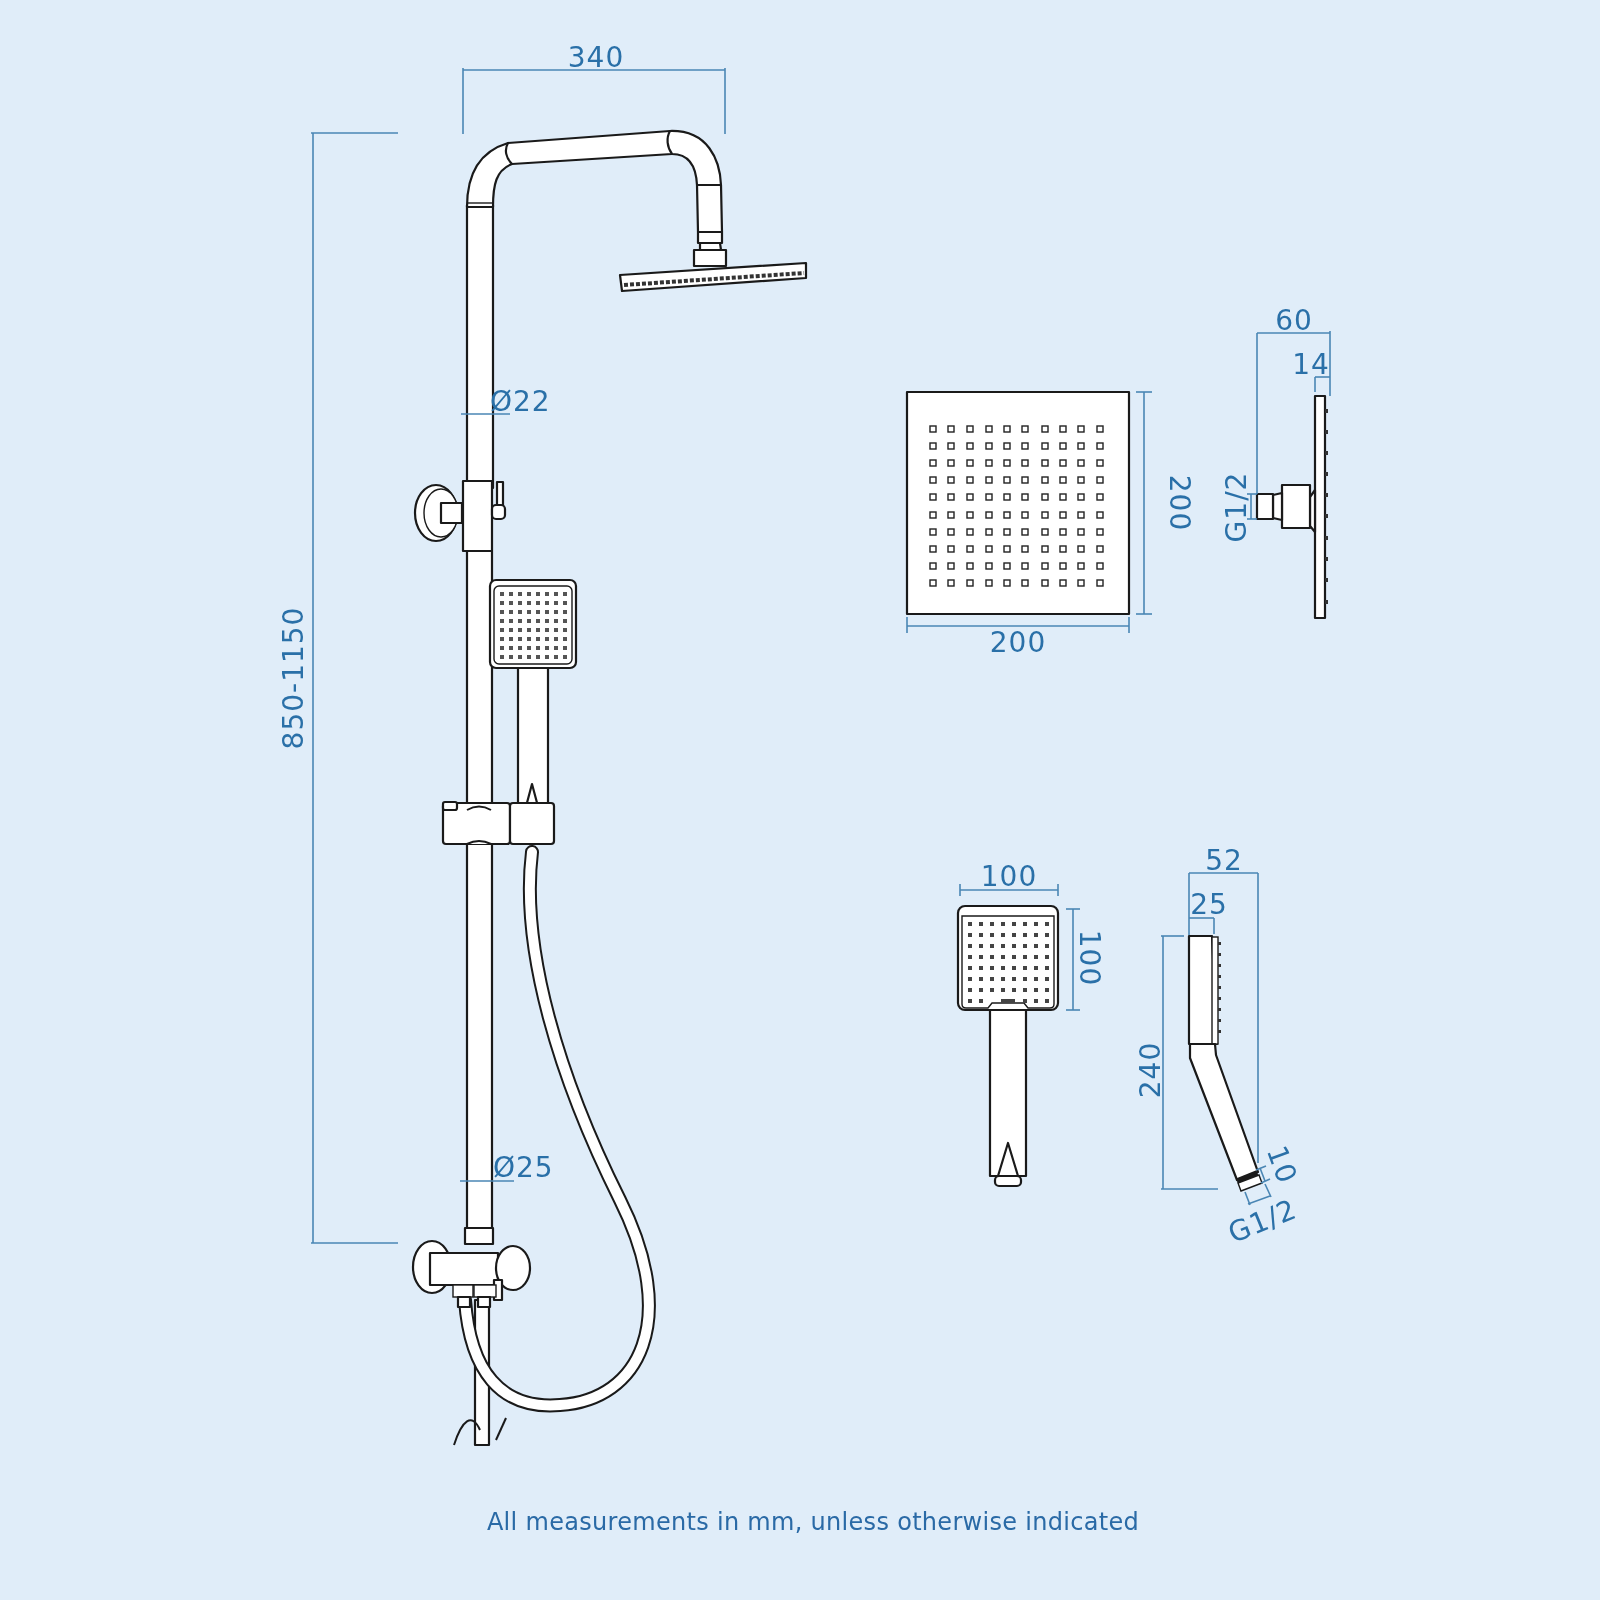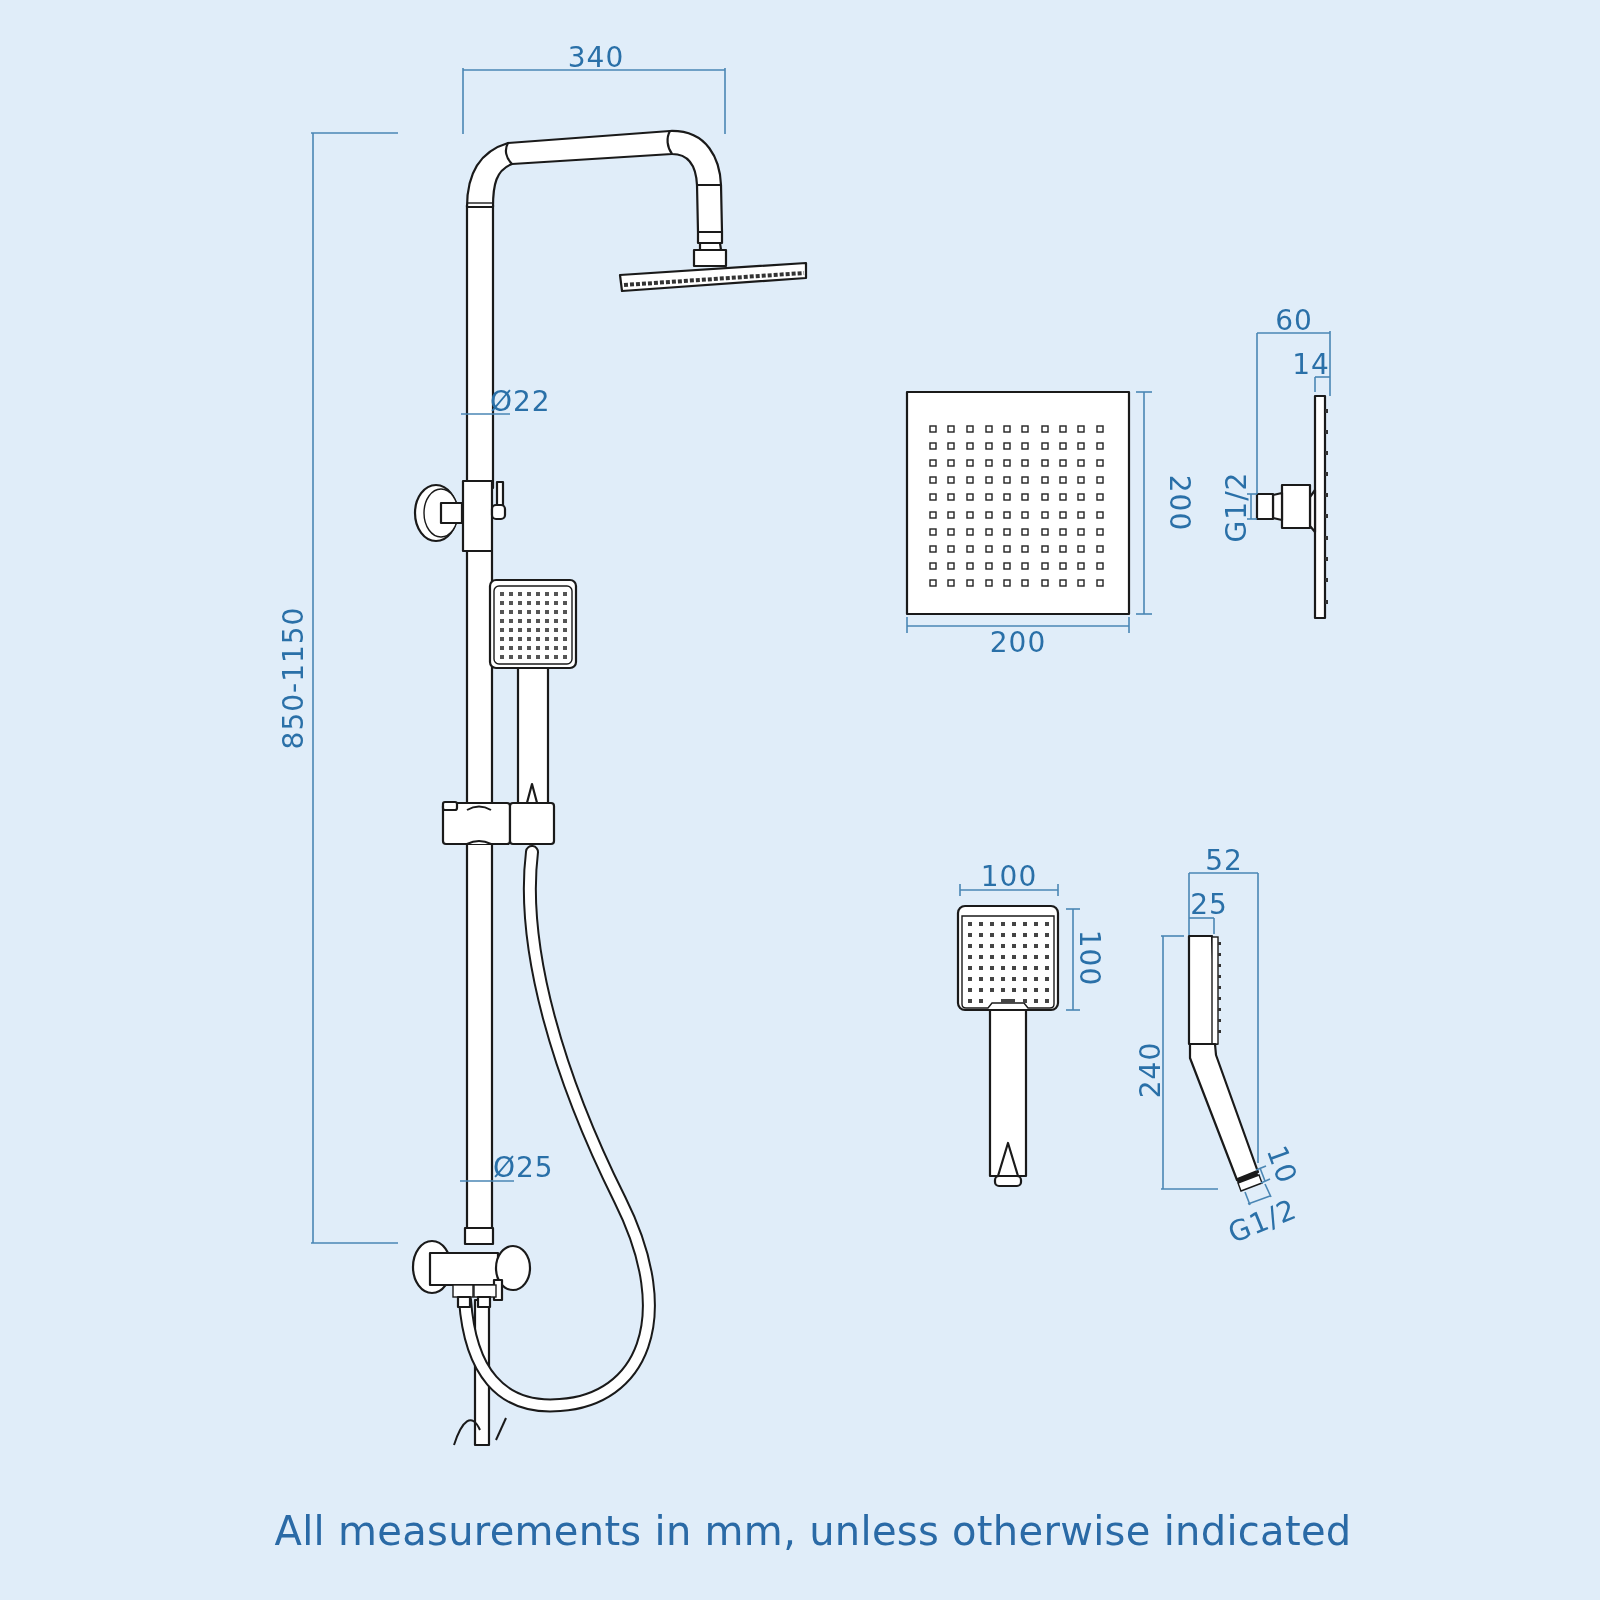--- a/index.html
+++ b/index.html
@@ -21,21 +21,21 @@
     .part { stroke: #1a1a1a; stroke-width: 2.2; fill: #ffffff; stroke-linejoin: round; }
     .part-thin { stroke: #1a1a1a; stroke-width: 1.4; fill: #ffffff; }
     .hole { stroke: #222; stroke-width: 1.4; fill: #fff; }
     .hole-dark { fill: #444; }
     .footer {
       position: absolute;
       left: 12px; right: 0; top: 1508px;
       text-align: center;
       color: #2a6aa6;
       font-family: "DejaVu Sans", sans-serif;
-      font-size: 40px;
+      font-size: 24px;
       letter-spacing: 0.3px;
       padding-left: 14px;
     }
   </style>
 </head>
 <body>
 
 <svg class="drawing" width="1600" height="1600" viewBox="0 0 1600 1600" xmlns="http://www.w3.org/2000/svg">
 
   <g>

